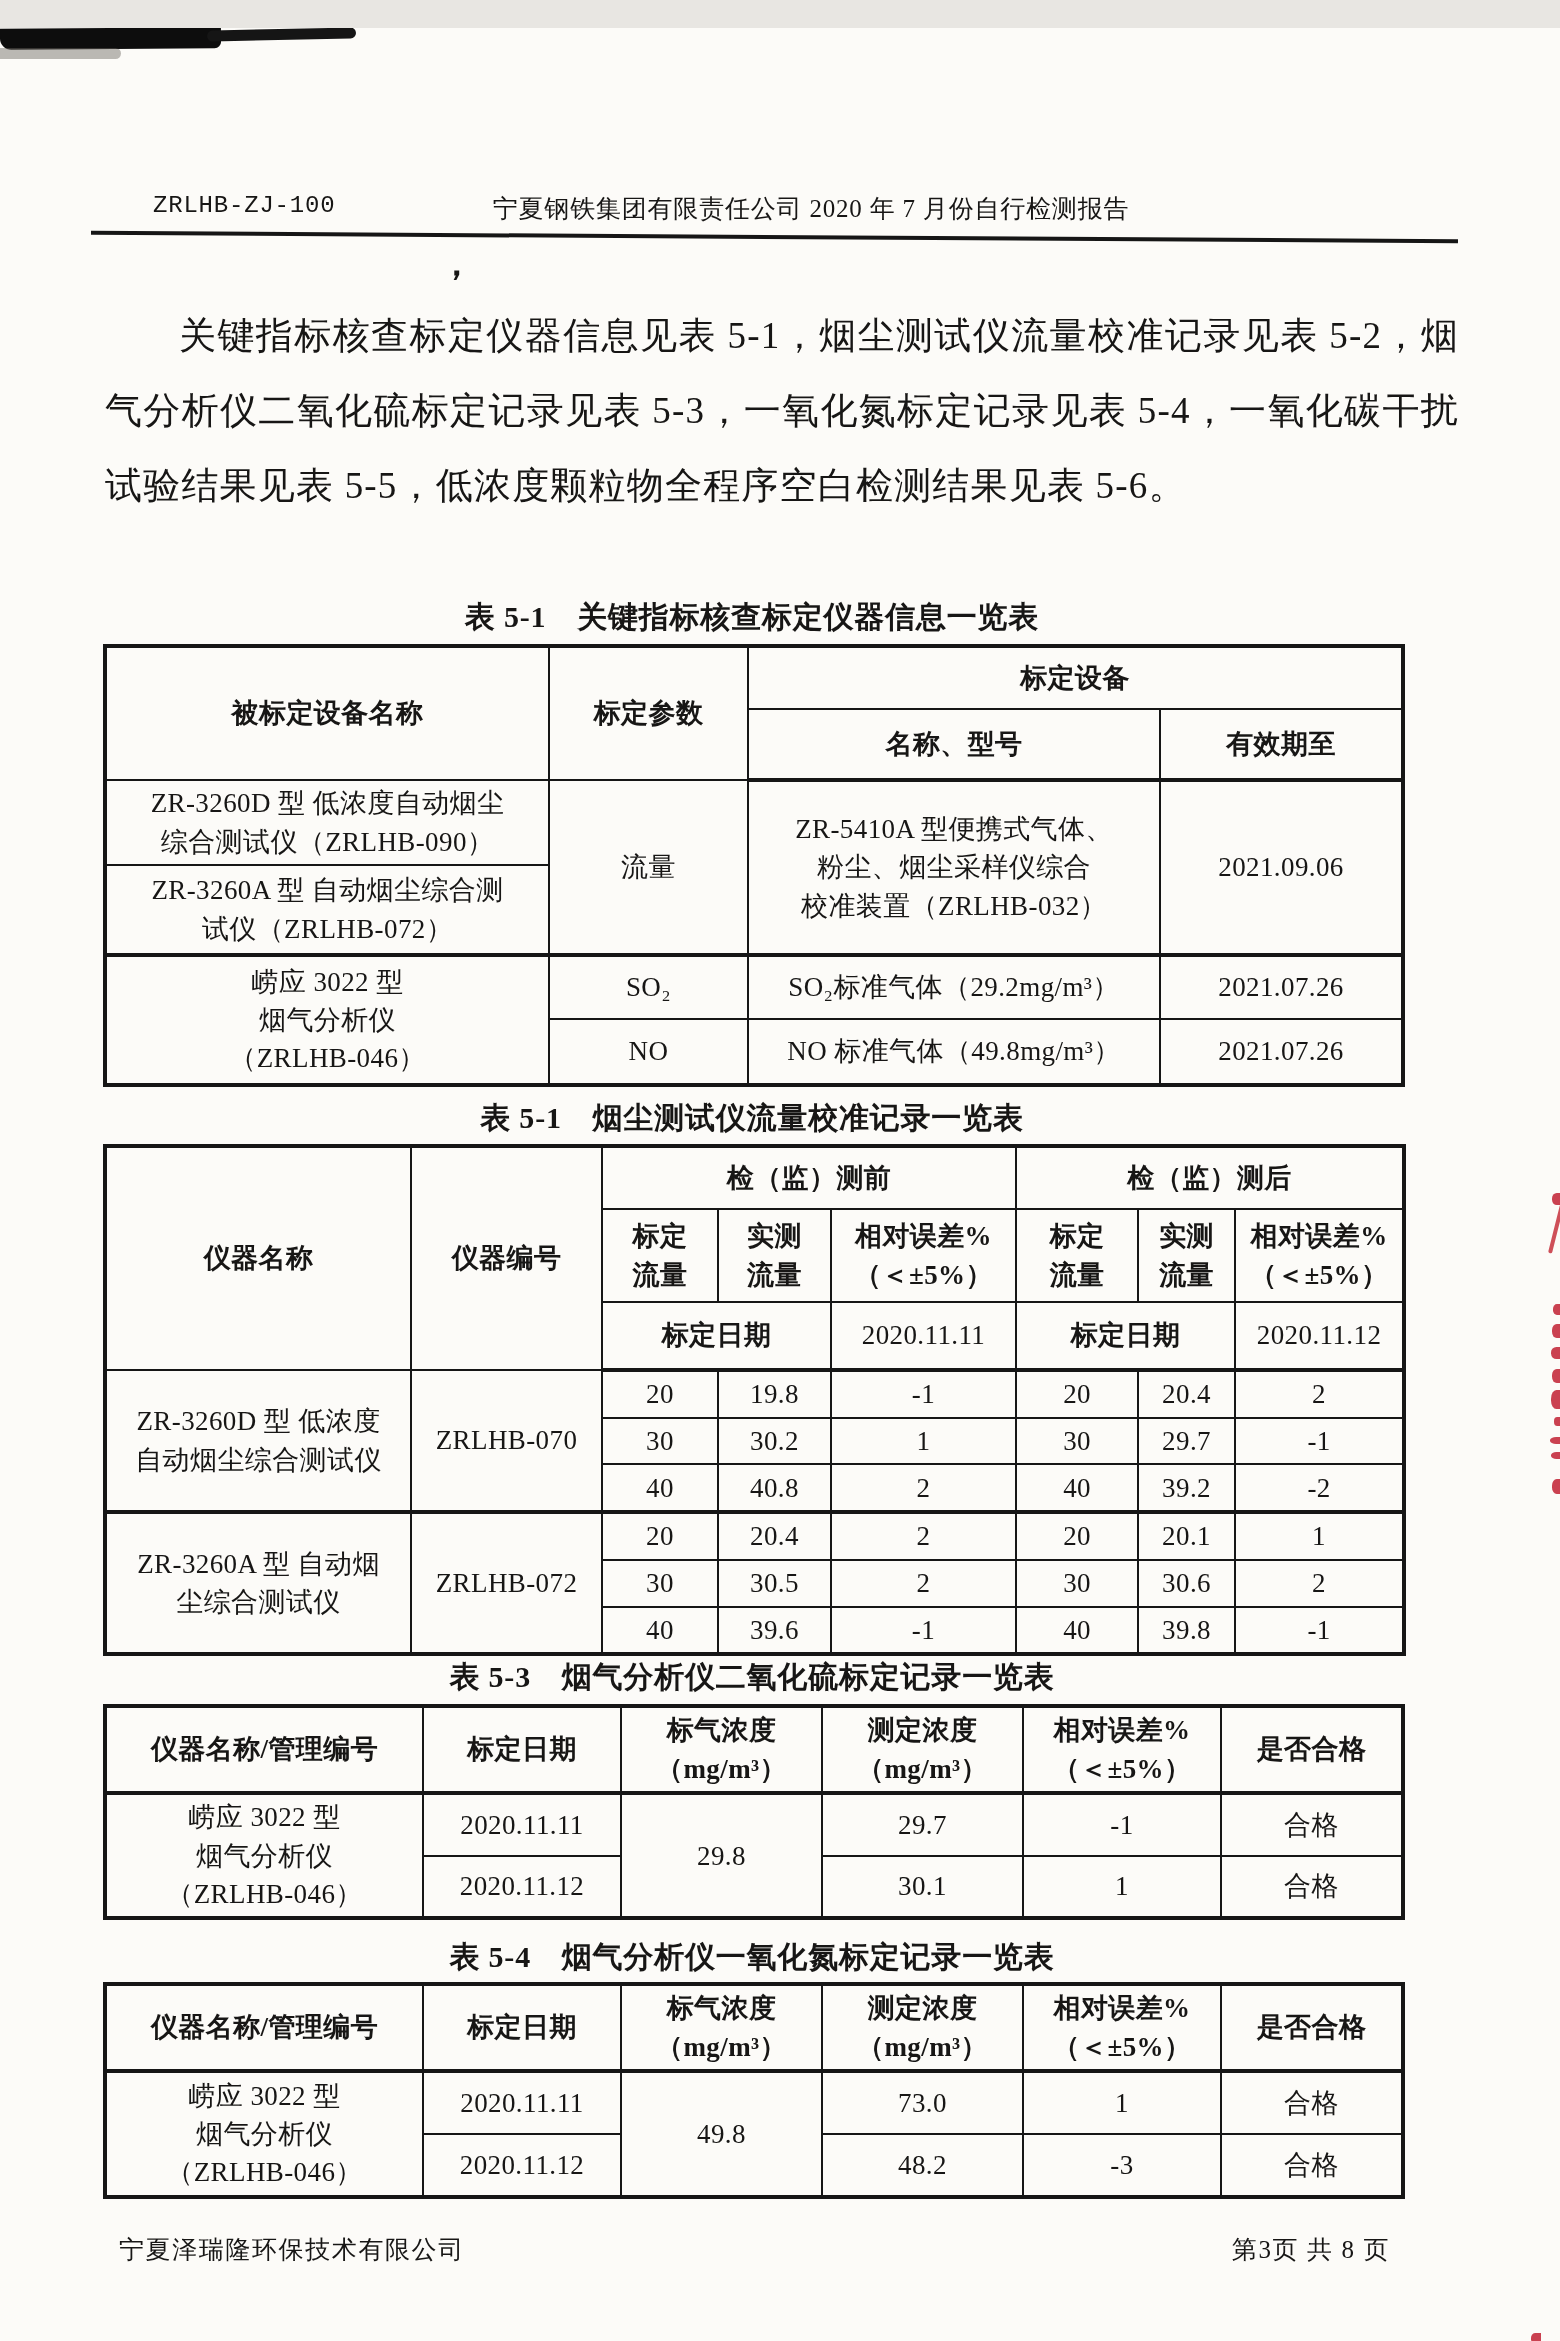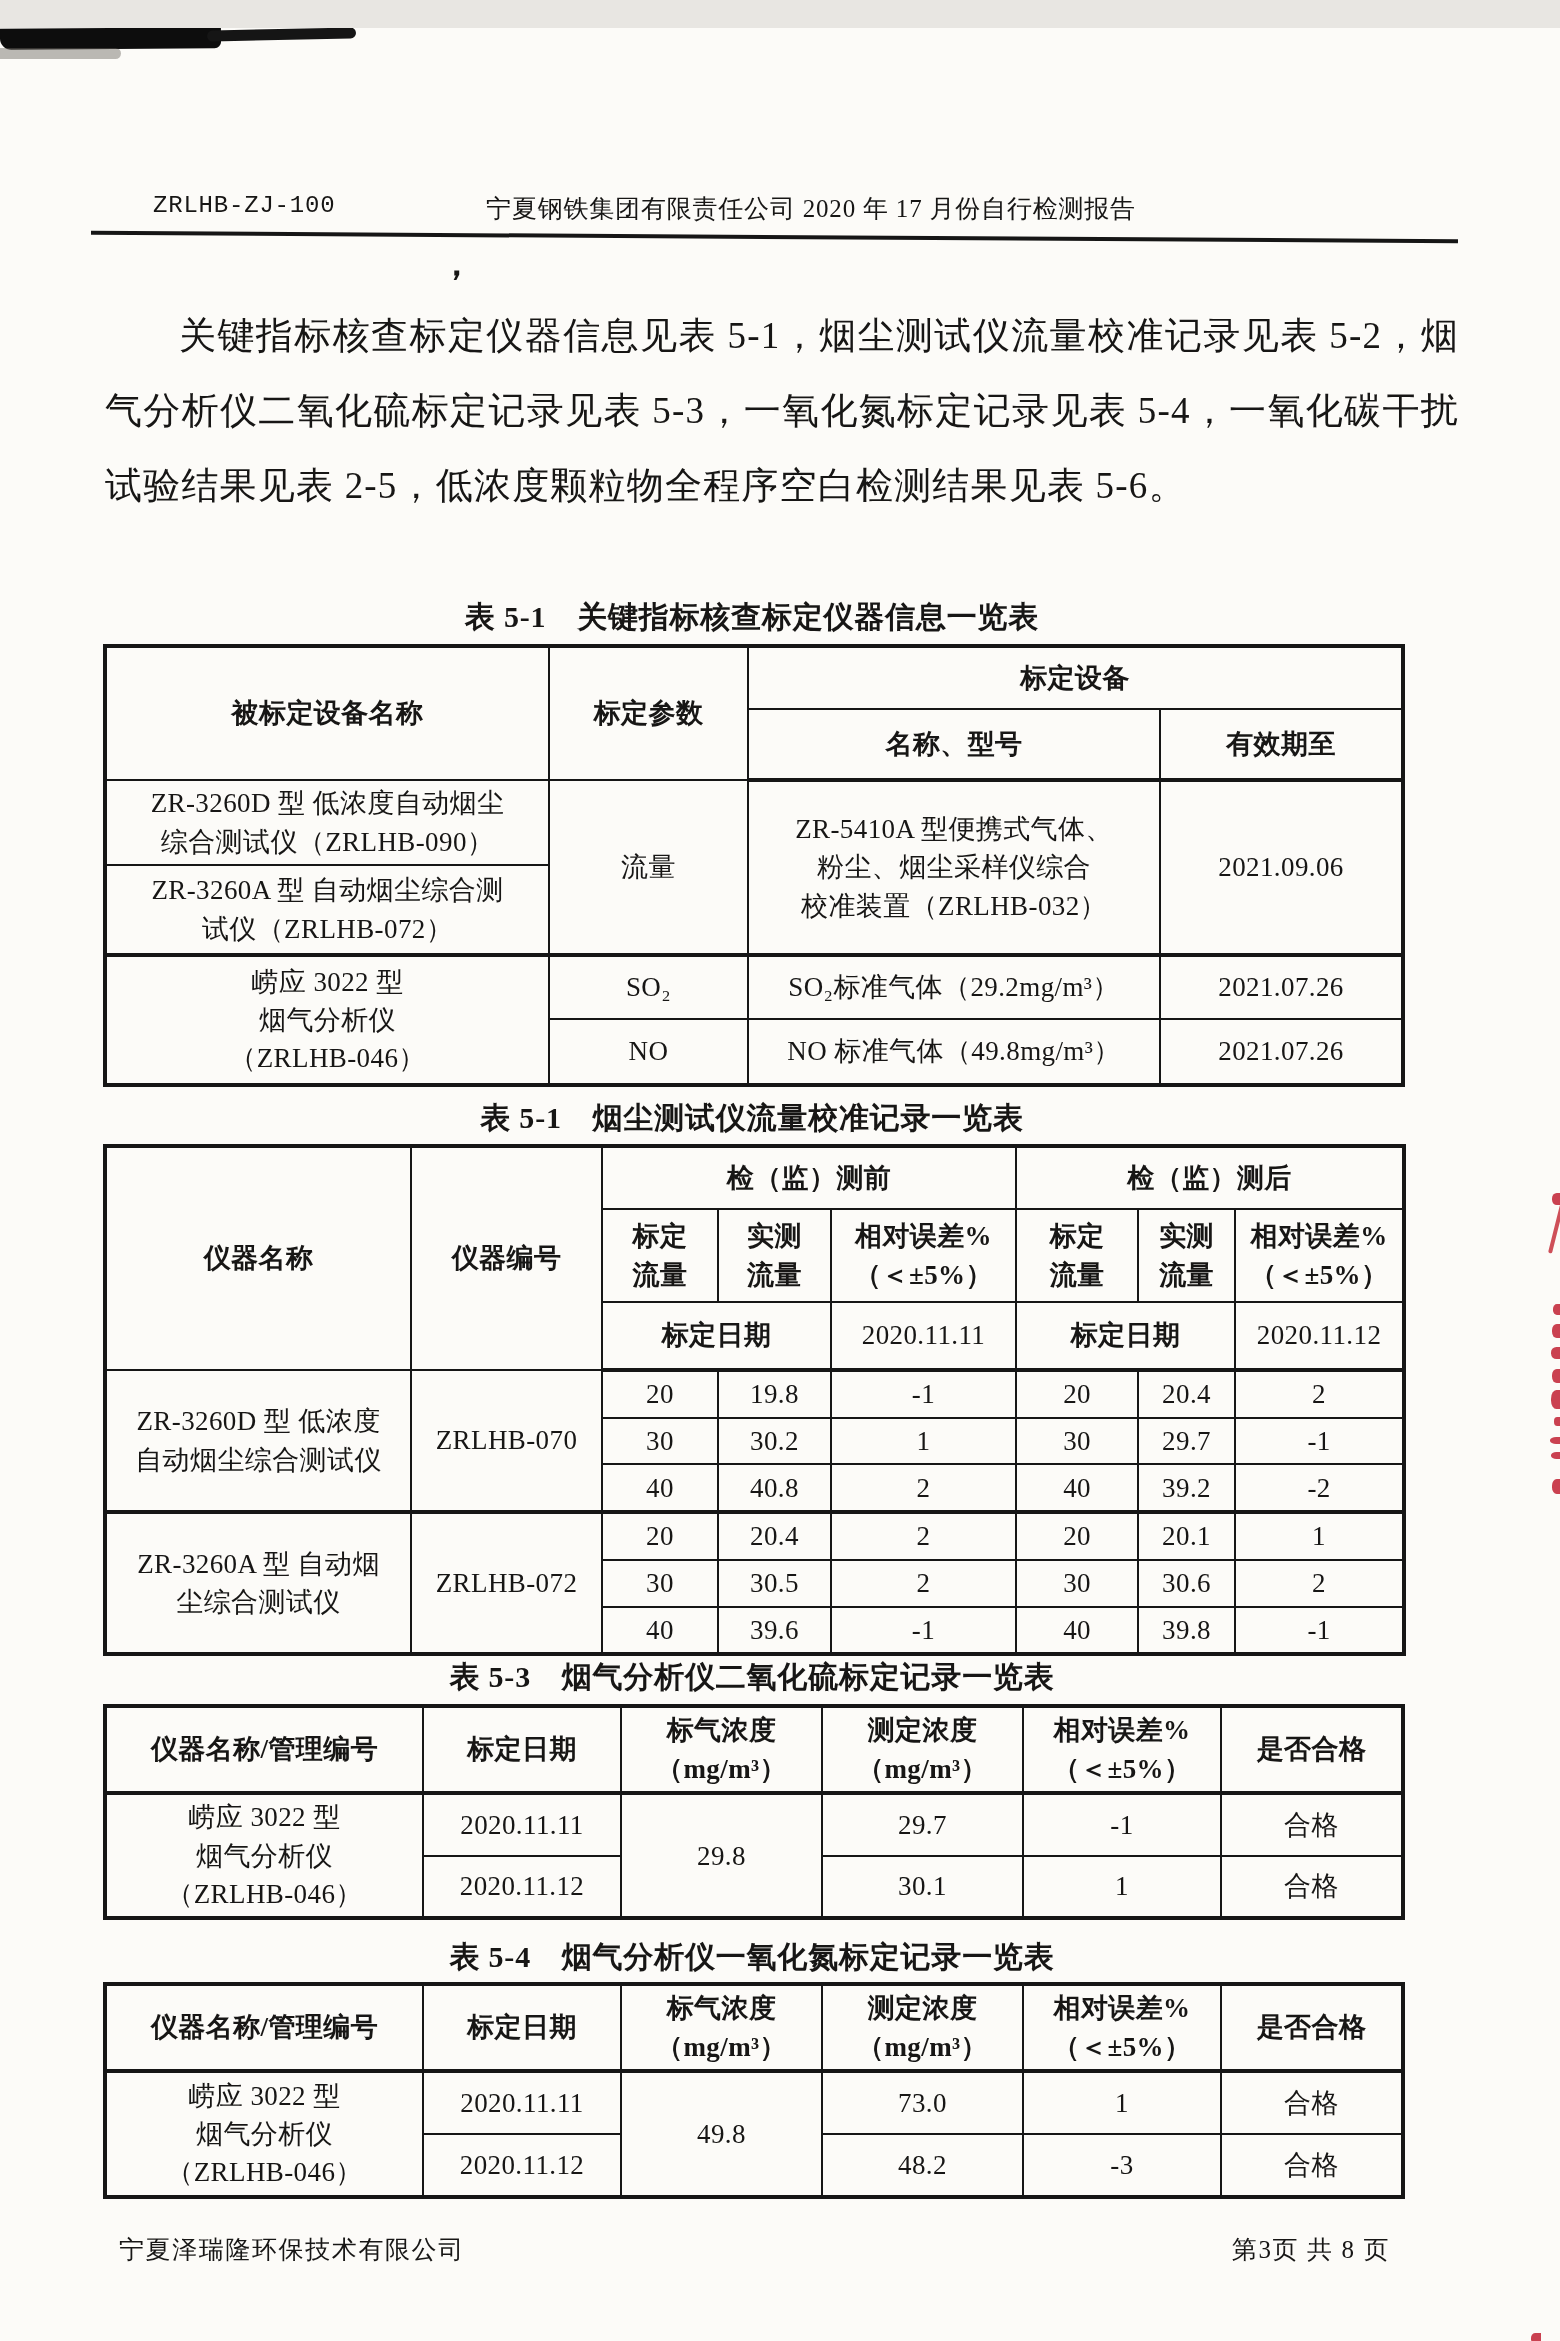--- a/index.html
+++ b/index.html
@@ -97,26 +97,26 @@
   <div class="redmark" style="top:1341px; right:-2.4px; width:10.5px; height:13.7px;"></div>
   <div class="redmark" style="top:1362px; right:-3.2px; width:12px; height:19.3px;"></div>
   <div class="redmark" style="top:1389px; right:-1.6px; width:7.2px; height:8.8px;"></div>
   <div class="redmark" style="top:1409px; right:-4px; width:13.7px; height:7.2px;"></div>
   <div class="redmark" style="top:1424px; right:-3.2px; width:12px; height:7.2px;"></div>
   <div class="redmark" style="top:1451px; right:-2.4px; width:10.5px; height:14.5px;"></div>
   <div class="redmark" style="top:2305px; right:19.3px; width:9.7px; height:10.5px;"></div>
 
   <div class="doc-header">
     <span class="doc-number">ZRLHB-ZJ-100</span>
-    <span class="doc-title">宁夏钢铁集团有限责任公司 2020 年 17 月份自行检测报告</span>
+    <span class="doc-title">宁夏钢铁集团有限责任公司 2020 年 7 月份自行检测报告</span>
   </div>
   <div class="header-rule"></div>
   <div class="stray-mark">，</div>
 
-  <p class="intro">关键指标核查标定仪器信息见表 5-1，烟尘测试仪流量校准记录见表 5-2，烟气分析仪二氧化硫标定记录见表 5-3，一氧化氮标定记录见表 5-4，一氧化碳干扰试验结果见表 2-5，低浓度颗粒物全程序空白检测结果见表 5-6。</p>
+  <p class="intro">关键指标核查标定仪器信息见表 5-1，烟尘测试仪流量校准记录见表 5-2，烟气分析仪二氧化硫标定记录见表 5-3，一氧化氮标定记录见表 5-4，一氧化碳干扰试验结果见表 5-5，低浓度颗粒物全程序空白检测结果见表 5-6。</p>
 
   <div class="caption cap-1">表 5-1　关键指标核查标定仪器信息一览表</div>
   <table class="t t-1">
     <colgroup>
         <col style="width:444px">
         <col style="width:199px">
         <col style="width:412px">
         <col style="width:243px">
       </colgroup>
     <tbody>

